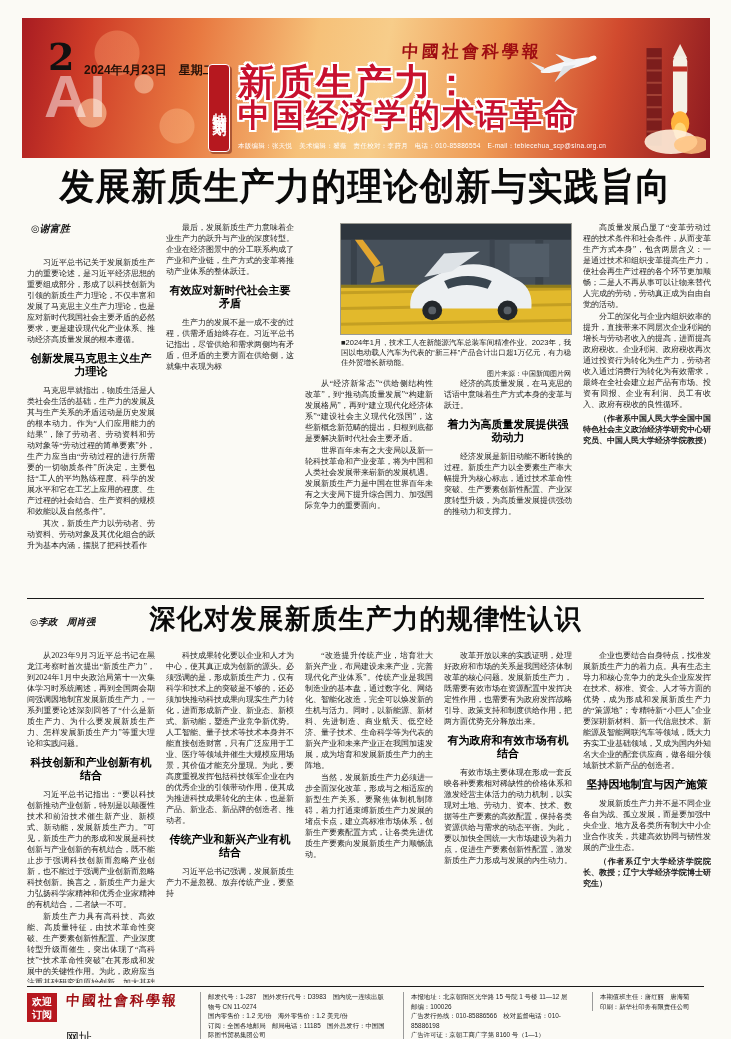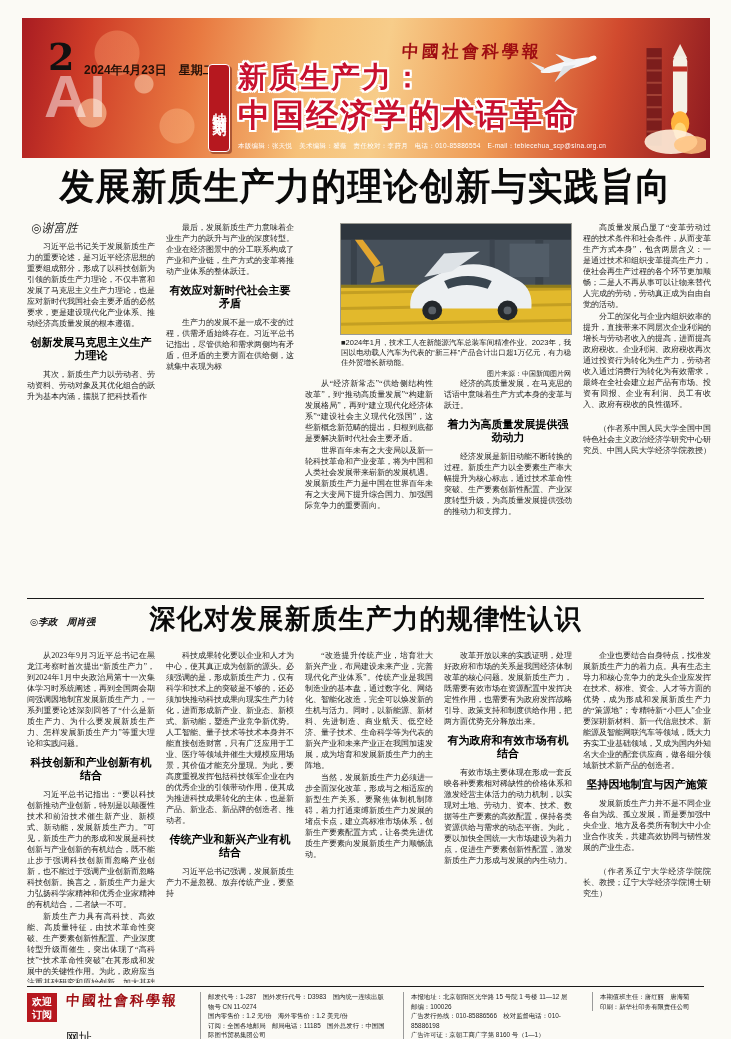--- a/index.html
+++ b/index.html
@@ -15,40 +15,40 @@
       radial-gradient(circle at 155px 108px, rgba(255,205,155,.35) 0 17px, rgba(255,205,155,0) 18px),
       radial-gradient(circle at 95px 35px, rgba(255,170,120,.35) 0 22px, rgba(255,170,120,0) 23px),
       linear-gradient(100deg,#a81c22 0%,#cf3d28 10%,#e87840 25%,#f6c179 42%,#f7cd8a 52%,#ee9a55 68%,#d14a2e 84%,#8e1a20 100%);}
   .pagenum{position:absolute;left:26px;top:16px;font-size:38px;font-weight:bold;color:#111;font-family:"DejaVu Serif",serif}
   .pagedate{position:absolute;left:62px;top:44px;font-size:12px;font-weight:bold;color:#241008;font-family:"Liberation Sans",sans-serif}
   .ai{position:absolute;left:22px;top:44px;font-size:60px;font-weight:bold;letter-spacing:2px;color:rgba(255,255,255,.5);font-family:"Liberation Sans",sans-serif}
   .masthead{position:absolute;left:360px;top:22px;width:180px;text-align:center;font-size:17px;font-weight:bold;letter-spacing:3px;color:#9e0d12;font-family:"DejaVu Serif",serif;transform:skewX(-4deg)}
   .tag{position:absolute;left:186px;top:46px;width:22px;height:88px;background:#b6181f;border:1px solid #fff;border-radius:4px;color:#fff;writing-mode:vertical-rl;text-orientation:upright;font-size:14px;font-weight:bold;letter-spacing:3px;text-align:center;font-family:"Liberation Sans",sans-serif;box-shadow:2px 2px 0 rgba(90,10,10,.45)}
   .btitle1,.btitle2{position:absolute;left:216px;color:#c8102e;font-family:"Liberation Sans",sans-serif;font-weight:900;letter-spacing:2px;
     text-shadow:-2px -2px 0 #fff,2px -2px 0 #fff,-2px 2px 0 #fff,2px 2px 0 #fff,0 -2px 0 #fff,0 2px 0 #fff,-2px 0 0 #fff,2px 0 0 #fff}
-  .btitle1{top:40px;font-size:29px}
+  .btitle1{top:40px;font-size:37px}
   .btitle2{top:76px;font-size:32px}
   .credits{position:absolute;left:216px;top:124px;font-size:6.5px;color:#fff;font-family:"Liberation Sans",sans-serif;letter-spacing:.3px}
   .plane{position:absolute;left:505px;top:26px;width:78px;height:40px;transform:rotate(-14deg)}
   .rocket{position:absolute;right:4px;top:24px;width:64px;height:112px}
 
   
   #headline1{position:absolute;left:27px;top:163px;width:677px;text-align:center;font-size:35px;font-weight:900;letter-spacing:1px;color:#0a0a0a;font-family:"Liberation Sans",sans-serif;transform:scaleY(1.06)}
   #byline2{position:absolute;left:30px;top:616px;font-size:9.5px;font-weight:bold;font-style:italic;color:#111}
   #headline2{position:absolute;left:100px;top:602px;width:531px;text-align:center;font-size:26px;font-weight:900;letter-spacing:1px;color:#0a0a0a;font-family:"Liberation Sans",sans-serif;transform:scaleY(1.05)}
   .rule{position:absolute;left:27px;width:677px;height:1px;background:#1a1a1a}
   #rule1{top:598px}
   #rule2{top:986px}
 
   
   .col{position:absolute;width:128px;overflow:hidden;text-align:justify;font-size:8px;line-height:11px;color:#1b1b1b}
   .col p.p{text-indent:2em;margin-bottom:1px}
-  .col p.byline{font-size:12px;font-weight:normal;font-style:italic;margin:1px 0 7px;text-indent:4px}
+  .col p.byline{font-size:10px;font-weight:bold;font-style:italic;margin:1px 0 23px;text-indent:4px}
   .col h3.h{font-size:11px;line-height:13px;text-align:center;margin:7px 2px;color:#000;font-family:"Liberation Sans",sans-serif;font-weight:bold}
-  .col p.note{font-weight:normal;text-indent:2em;margin-top:13px}
+  .col p.note{font-weight:bold;text-indent:2em;margin-top:3px}
   .a1c1{left:27px;top:222px;height:348px}
   .a1c2{left:166px;top:222px;height:348px}
   .a1c3{left:305px;top:378px;height:192px}
   .a1c4{left:444px;top:378px;height:192px}
   .a1c5{left:583px;top:222px;height:348px}
   .a2c1{left:27px;top:650px;height:333px}
   .a2c2{left:166px;top:650px;height:333px}
   .a2c3{left:305px;top:650px;height:333px}
   .a2c4{left:444px;top:650px;height:333px}
   .a2c5{left:583px;top:650px;height:333px}
@@ -104,20 +104,21 @@
     </svg>
   </div>
 
   <h1 id="headline1">发展新质生产力的理论创新与实践旨向</h1>
 
   <div>
       <div class="col a1c1">
         <p class="byline">◎谢富胜</p>
         <p class="p">习近平总书记关于发展新质生产力的重要论述，是习近平经济思想的重要组成部分，形成了以科技创新为引领的新质生产力理论，不仅丰富和发展了马克思主义生产力理论，也是应对新时代我国社会主要矛盾的必然要求，更是建设现代化产业体系、推动经济高质量发展的根本遵循。</p>
         <h3 class="h">创新发展马克思主义生产力理论</h3>
+        <p class="p">马克思早就指出，物质生活是人类社会生活的基础，生产力的发展及其与生产关系的矛盾运动是历史发展的根本动力。作为“人们应用能力的结果”，除了劳动者、劳动资料和劳动对象等“劳动过程的简单要素”外，生产力应当由“劳动过程的进行所需要的一切物质条件”所决定，主要包括“工人的平均熟练程度、科学的发展水平和它在工艺上应用的程度、生产过程的社会结合、生产资料的规模和效能以及自然条件”。</p>
         <p class="p">其次，新质生产力以劳动者、劳动资料、劳动对象及其优化组合的跃升为基本内涵，摆脱了把科技看作</p>
       </div>
       <div class="col a1c2">
         <p class="p">最后，发展新质生产力意味着企业生产力的跃升与产业的深度转型。企业在经济图景中的分工联系构成了产业和产业链，生产方式的变革将推动产业体系的整体跃迁。</p>
         <h3 class="h">有效应对新时代社会主要矛盾</h3>
         <p class="p">生产力的发展不是一成不变的过程，供需矛盾始终存在。习近平总书记指出，尽管供给和需求两侧均有矛盾，但矛盾的主要方面在供给侧，这就集中表现为标</p>
       </div>
       <div class="col a1c3">
         <p class="p">从“经济新常态”“供给侧结构性改革”，到“推动高质量发展”“构建新发展格局”，再到“建立现代化经济体系”“建设社会主义现代化强国”，这些新概念新范畴的提出，归根到底都是要解决新时代社会主要矛盾。</p>
         <p class="p">世界百年未有之大变局以及新一轮科技革命和产业变革，将为中国和人类社会发展带来崭新的发展机遇。发展新质生产力是中国在世界百年未有之大变局下提升综合国力、加强国际竞争力的重要面向。</p>

